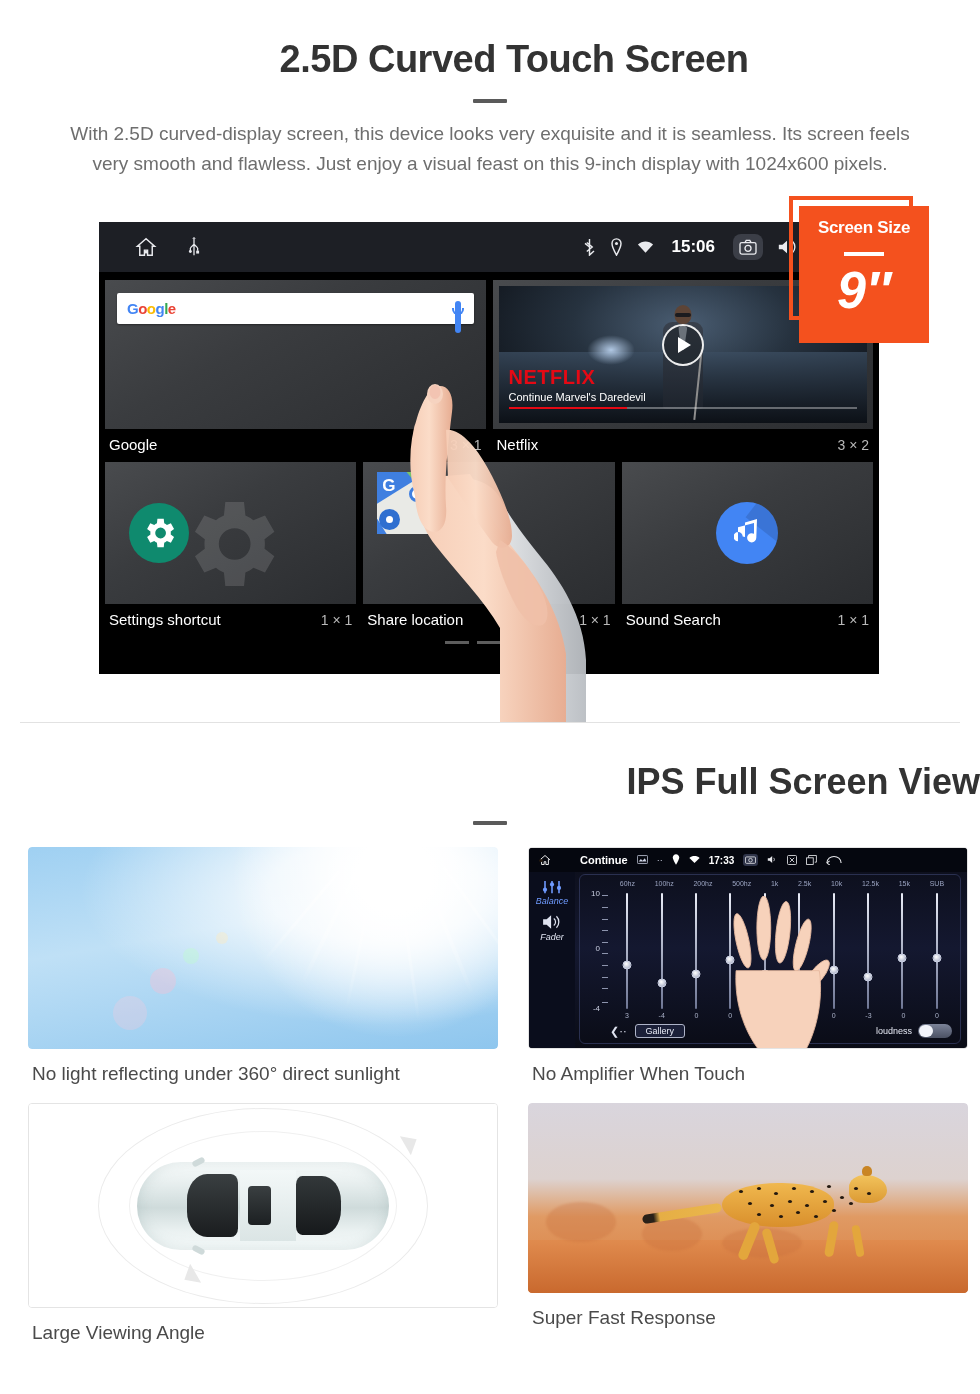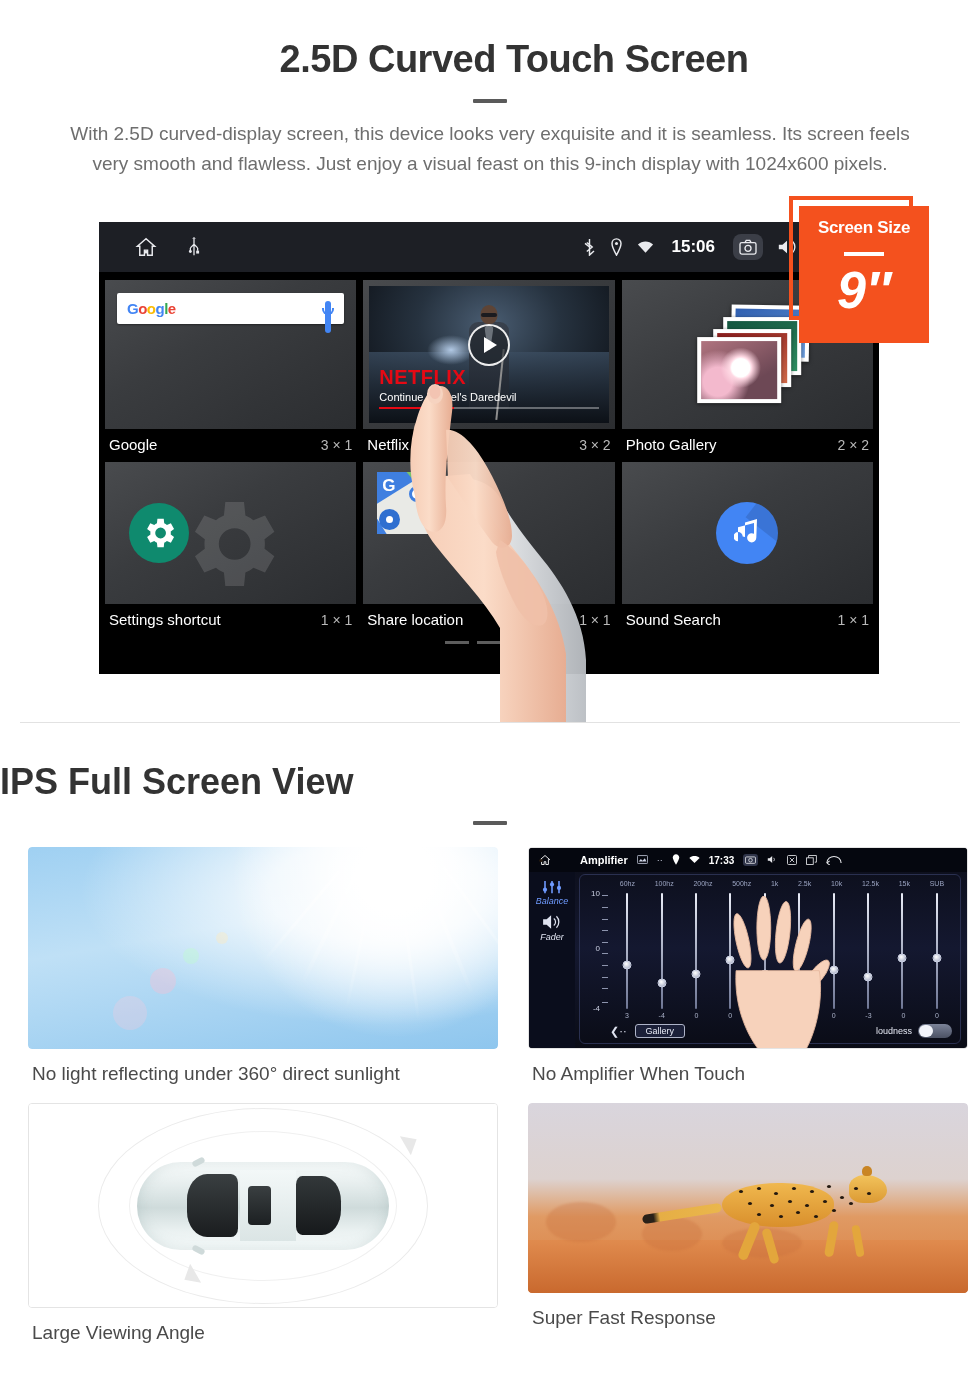--- a/index.html
+++ b/index.html
@@ -196,21 +196,21 @@
   }
   .badge .b-t { font-size:17px; font-weight:bold; letter-spacing:-0.3px; }
   .badge .b-r { width:40px; height:4px; background:#ffffff; margin:14px auto 6px auto; }
   .badge .b-v { font-size:52px; font-weight:bold; font-style:italic; line-height:56px; }
 
   .divider { position:absolute; left:20px; top:722px; width:940px; height:1px; background:#e2e2e2; }
 
   
   .sec2 { position:relative; width:980px; padding-top:38px; }
   .title2 {
-    text-align:left; font-size:36px; font-weight:bold; color:#333333;
+    text-align:right; font-size:36px; font-weight:bold; color:#333333;
   }
   .grid {
     display:grid; grid-template-columns: 470px 440px;
     column-gap: 30px; row-gap: 0px;
     padding: 22px 28px 0 28px;
   }
   .cell { }
   .panel {
     border:1px solid #e4e4e4; border-radius:4px;
     overflow:hidden; background:#ffffff;
@@ -420,42 +420,20 @@
                   <i></i>
                 </div>
             </div>
           </div>
           <div class="wlabel">
             <span class="nm">Netflix</span>
             <span class="sz">3 × 2</span>
           </div>
         </div>
 
-        <div class="wcell">
-          <div class="wbox">
-            <div class="pg">
-              <div class="pgc pg1">
-                  <i></i>
-                </div>
-              <div class="pgc pg2">
-                  <i></i>
-                </div>
-              <div class="pgc pg3">
-                  <i></i>
-                </div>
-              <div class="pgc pg4">
-                  <i></i>
-                </div>
-            </div>
-          </div>
-          <div class="wlabel">
-            <span class="nm">Photo Gallery</span>
-            <span class="sz">2 × 2</span>
-          </div>
-        </div>
       </div>
 
       <div class="wrow">
 
         <div class="wcell">
           <div class="wbox r2" style="justify-content:flex-start;padding-left:24px">
             <span class="gear-ghost">
               <svg width="112" height="112" viewBox="0 0 24 24">
                   <path fill="#ffffff" d="M19.4 13a7.6 7.6 0 000-2l2.1-1.6-2-3.5-2.5 1a7.6 7.6 0 00-1.7-1L15 3H11l-.3 2.9a7.6 7.6 0 00-1.7 1l-2.5-1-2 3.5L6.6 11a7.6 7.6 0 000 2l-2.1 1.6 2 3.5 2.5-1c.5.4 1.1.8 1.7 1L11 21h4l.3-2.9c.6-.2 1.2-.6 1.7-1l2.5 1 2-3.5zM13 15.4A3.4 3.4 0 1116.4 12 3.4 3.4 0 0113 15.4z"></path>
                 </svg>
@@ -575,21 +553,21 @@
     <div class="cell">
       <div class="panel p2">
         <div class="amp">
 
           <div class="amp-bar">
             <span>
               <svg width="12" height="12" viewBox="0 0 24 24">
                   <path d="M12 3 2.6 11.2h2.6V21h5.1v-5.6h3.4V21h5.1v-9.8h2.6z" fill="none" stroke="#ffffff" stroke-width="1.8"></path>
                 </svg>
             </span>
-            <span class="ttl">Amplifier</span>
+            <span class="ttl">Continue</span>
             <span><svg width="11" height="9" viewBox="0 0 14 11">
                   <rect x="0.5" y="0.5" width="13" height="10" rx="1" fill="none" stroke="#cfd4e6"></rect>
                   <path d="M2 8l3-3 2 2 3-3 2 4z" fill="#cfd4e6"></path>
                 </svg></span>
             <span style="color:#cfd4e6;font-size:9px">··</span>
             <span><svg width="8" height="11" viewBox="0 0 10 13">
                   <path d="M5 0C2.8 0 1 1.7 1 3.9 1 6.8 5 13 5 13s4-6.2 4-9.1C9 1.7 7.2 0 5 0z" fill="#ffffff"></path>
                 </svg></span>
             <span><svg width="11" height="9" viewBox="0 0 14 10">
                   <path d="M0.5 3C2.3 1.4 4.5 0.6 7 0.6s4.7.8 6.5 2.4L7 9.4z" fill="#ffffff"></path>

